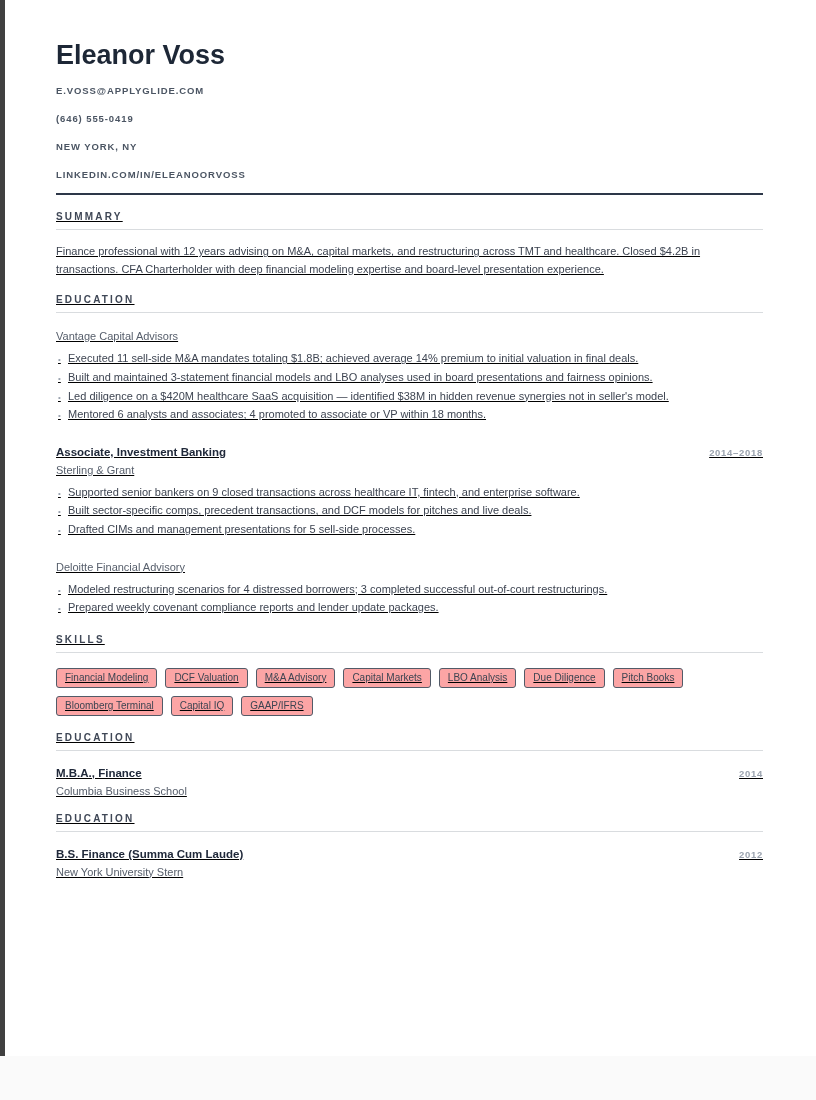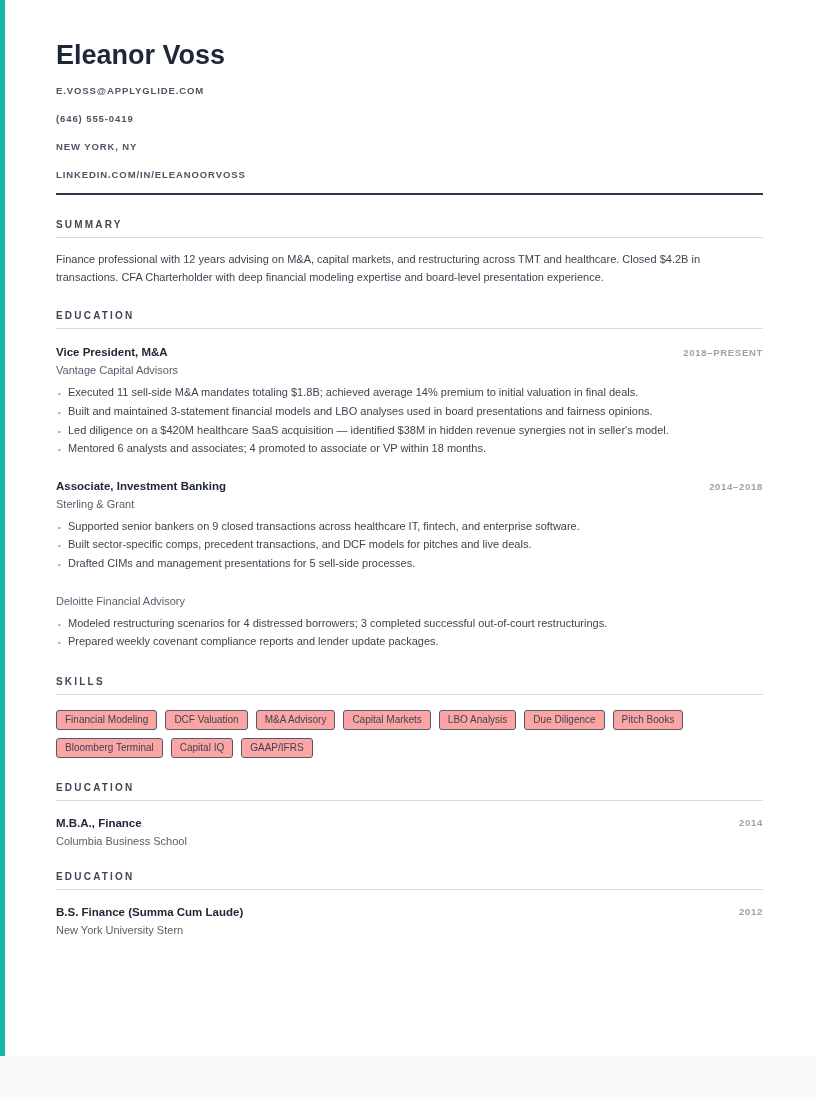--- a/index.html
+++ b/index.html
@@ -12,21 +12,21 @@
   .viewport {
     width: 816px;
     height: 1100px;
     background: #fafafa;
     overflow: hidden;
   }
   .page {
     width: 816px;
     height: 1056px;
     background: #ffffff;
-    border-left: 5px solid #14b8a6;
+    border-left: 5px solid #404040;
     padding: 41px 53px 0 51px;
   }
 
   
   .name {
     margin: 0;
     font-size: 27px;
     line-height: 1.05;
     font-weight: bold;
     color: #1d2736;
@@ -47,21 +47,21 @@
     color: #4b5563;
     white-space: nowrap;
     flex-direction: column;
   }
   .header-rule {
     margin-top: 13px;
     border-top: 2px solid #2d3748;
   }
 
   
-  .section { margin-top: 24px; }
+  .section { margin-top: 16px; text-decoration: underline; }
   .section-label {
     font-size: 10px;
     font-weight: bold;
     letter-spacing: 2.2px;
     color: #3f4756;
     padding-bottom: 7px;
     border-bottom: 1px solid #d9dcdf;
   }
   .summary-text {
     margin: 13px 0 0 0;
@@ -129,21 +129,21 @@
     font-size: 10px;
     color: #3d4451;
     line-height: 1;
     background: #fca5a5;
   }
 
   
   .edu-header {
     display: flex;
     justify-content: space-between;
-    align-items: flex-start;
+    align-items: flex-end;
     margin-top: 16px;
   }
   .edu-degree {
     font-size: 11.5px;
     font-weight: bold;
     color: #20293a;
   }
   .edu-year {
     font-size: 9.5px;
     font-weight: bold;
@@ -175,24 +175,20 @@
 
     <section class="section">
       <div class="section-label">SUMMARY</div>
       <p class="summary-text">Finance professional with 12 years advising on M&amp;A, capital markets, and restructuring across TMT and healthcare. Closed $4.2B in transactions. CFA Charterholder with deep financial modeling expertise and board-level presentation experience.</p>
     </section>
 
     <section class="section">
       <div class="section-label">EDUCATION</div>
       <div id="jobs">
           <div class="job">
-            <div class="job-header">
-              <span class="job-title">Vice President, M&amp;A</span>
-              <span class="job-dates">2018–PRESENT</span>
-            </div>
             <div class="job-company">Vantage Capital Advisors</div>
             <ul class="bullets">
               <li class="bullet">
                 <span class="bullet-marker">•</span>
                 <span class="bullet-text">Executed 11 sell-side M&amp;A mandates totaling $1.8B; achieved average 14% premium to initial valuation in final deals.</span>
               </li>
               <li class="bullet">
                 <span class="bullet-marker">•</span>
                 <span class="bullet-text">Built and maintained 3-statement financial models and LBO analyses used in board presentations and fairness opinions.</span>
               </li>

